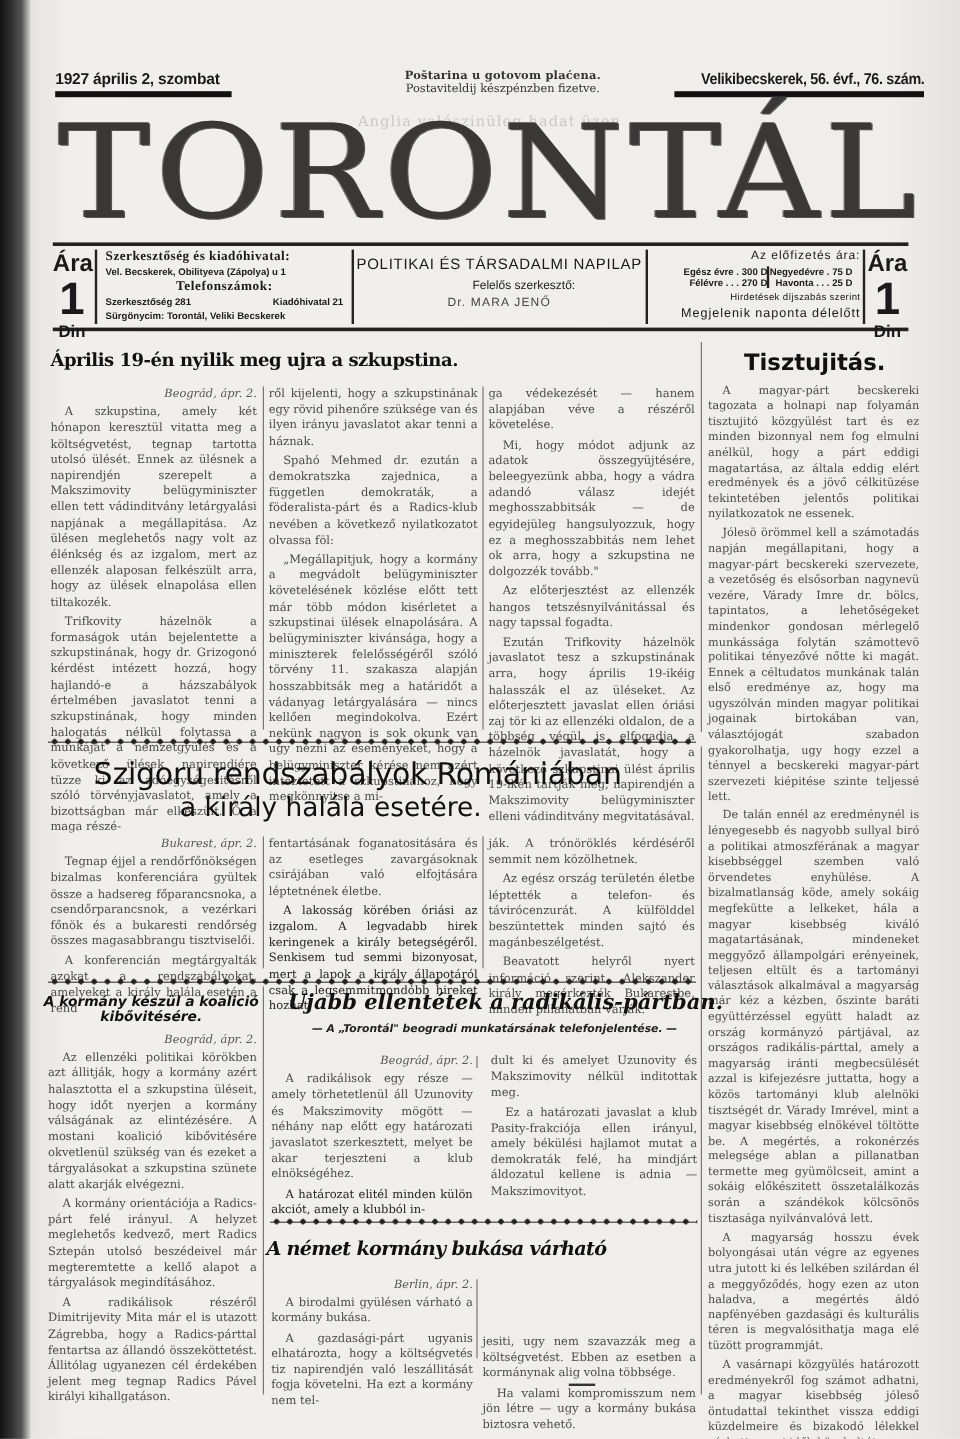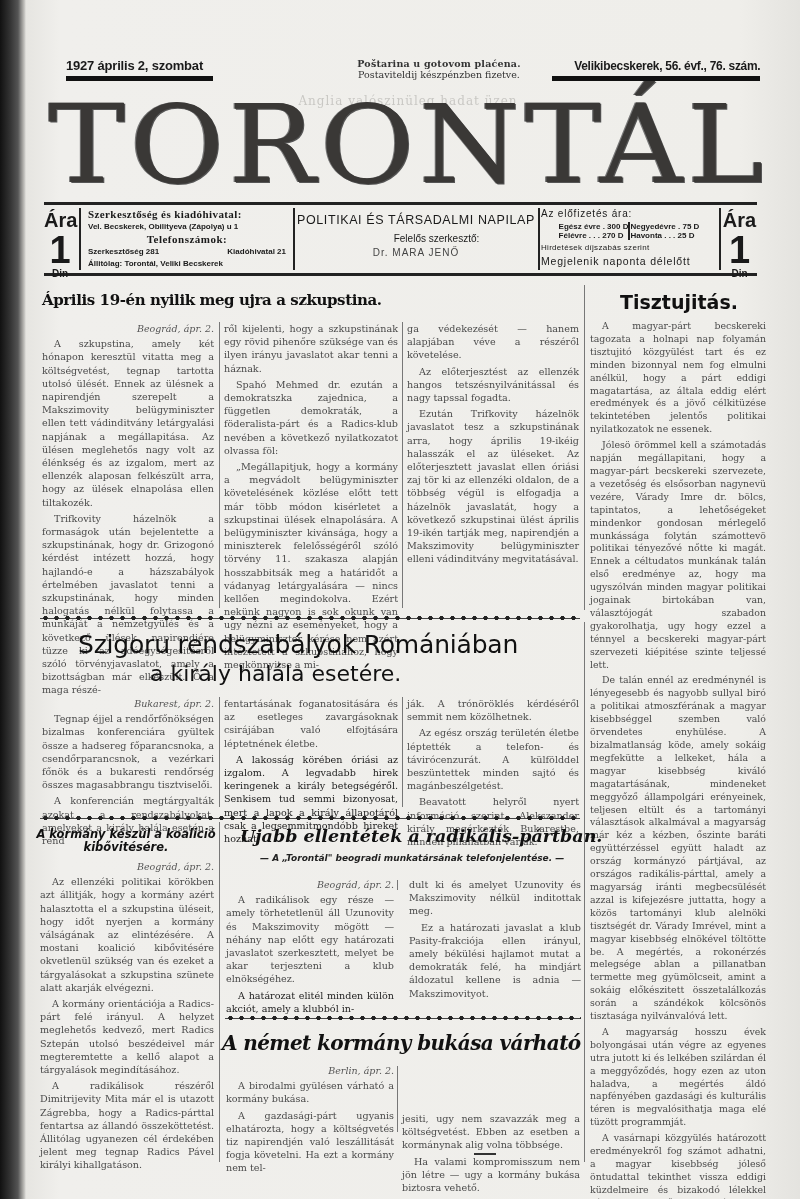--- a/index.html
+++ b/index.html
@@ -11,21 +11,21 @@
     position: relative;
   }
   .page {
     position: absolute; left: 0; top: 0; width: 800px; height: 1199px;
     background: linear-gradient(90deg, #2a2a2a 0px, #3a3a3a 18px, #e6e5e1 26px, #f0efec 60px, #efeeea 740px, #e4e3df 800px);
   }
   .binding { position:absolute; left:0; top:0; width:24px; height:1199px;
     background: linear-gradient(90deg,#111 0,#333 10px,#555 18px,#bdbcb8 24px); }
 
   
-  .topline { position:absolute; top:58px; left:46px; right:40px; height:30px;margin-left:20px; }
+  .topline { position:absolute; top:58px; left:46px; right:30px; height:30px; }
   .date { position:absolute; left:0; top:0; font-family:"Liberation Sans Narrow","Liberation Sans",sans-serif; font-weight:bold; font-size:13px; letter-spacing:-0.2px; }
   .date-rule { position:absolute; left:0; top:18px; width:147px; height:5px; background:#111; }
   .postal { position:absolute; left:268px; top:0; width:210px; text-align:center; font-size:9.5px; line-height:11px; color:#333; }
   .postal .l1 { font-weight:bold; letter-spacing:0.2px; }
   .issue { position:absolute; right:0; top:0; font-family:"Liberation Sans",sans-serif; font-weight:bold; font-size:13px; letter-spacing:-0.3px; transform:scaleX(0.92); transform-origin:right; }
   .issue-rule { position:absolute; right:0; top:18px; width:208px; height:5px; background:#111; }
 
   
   .masthead { position:absolute; top:92px; left:58px; width:700px; height:106px; text-align:center; }
   .masthead .ghost { position:absolute; left:0; right:0; top:2px; font-size:12px; color:#c9c8c4; letter-spacing:1px; }
@@ -37,32 +37,32 @@
     transform: scaleX(1.07); transform-origin:center;
   }
 
   
   .band { position:absolute; top:202px; left:44px; width:713px; height:74px;
     border-top:3px solid #222; border-bottom:3px solid #222; }
   .band .cell { position:absolute; top:0; bottom:0; }
   .price { text-align:center; font-family:"Liberation Sans",sans-serif; font-weight:bold; }
   .price .ara { font-size:20px; margin-top:4px; }
   .price .one { font-size:38px; line-height:36px; }
-  .price .din { font-size:10px; }
+  .price .din { font-size:14px; }
   .vline { position:absolute; top:3px; bottom:3px; width:2px; background:#222; }
   .contact { padding:3px 6px; font-size:9px; line-height:12.5px; font-family:"Liberation Sans",sans-serif; font-weight:bold; }
   .contact .h { font-family:"Liberation Serif",serif; font-size:11px; letter-spacing:0.4px; font-weight:bold; }
   .contact .tel { text-align:center; font-size:11px; font-family:"Liberation Serif",serif; letter-spacing:0.5px; }
   .contact .row { display:flex; justify-content:space-between; font-size:8px; }
   .contact .sm { font-size:8px; }
   .center { text-align:center; }
   .center .sub { font-family:"Liberation Sans",sans-serif; font-size:12.5px; letter-spacing:0.6px; margin-top:8px; }
   .center .ed { font-size:10px; margin-top:6px; font-family:"Liberation Sans",sans-serif;padding-left:41px; }
   .center .edn { font-size:10px; margin-top:3px; letter-spacing:1px; color:#444; font-family:"Liberation Sans",sans-serif; }
-  .subs { text-align:left; font-size:8px; font-family:"Liberation Sans",sans-serif; padding-top:3px; }
+  .subs { text-align:right; font-size:8px; font-family:"Liberation Sans",sans-serif; padding-top:3px;padding-left:22px; }
   .subs .h { font-size:10px; letter-spacing:0.8px; margin-bottom:3px; }
   .subs .grid { display:flex; justify-content:center; gap:0; font-weight:bold; line-height:9px; }
   .subs .grid .sep { width:2px; background:#222; }
   .subs .ad { font-size:8px; margin-top:3px; letter-spacing:0.3px; }
   .subs .pub { font-size:10.5px; margin-top:3px; letter-spacing:0.8px; }
 
   
   .h1 { position:absolute; font-family:"DejaVu Serif","Liberation Serif",serif; font-weight:bold; color:#111; white-space:nowrap; }
   .dateline { font-style:italic; text-align:right; font-size:9.5px; color:#555; margin-bottom:2px; }
 
@@ -111,21 +111,21 @@
     </div>
     <div class="vline" style="left:35px;"></div>
     <div class="cell contact" style="left:38px;width:210px;">
       <div class="h">Szerkesztőség és kiadóhivatal:</div>
       <div class="sm">Vel. Becskerek, Obilityeva (Zápolya) u 1</div>
       <div class="tel">Telefonszámok:</div>
       <div class="row">
         <span>Szerkesztőség 281</span>
         <span>Kiadóhivatal 21</span>
       </div>
-      <div class="sm">Állitólag: Torontál, Veliki Becskerek</div>
+      <div class="sm">Sürgönycim: Torontál, Veliki Becskerek</div>
     </div>
     <div class="vline" style="left:249px;"></div>
     <div class="cell center" style="left:252px;width:240px;">
       <div class="sub">POLITIKAI ÉS TÁRSADALMI NAPILAP</div>
       <div class="ed">Felelős szerkesztő:</div>
       <div class="edn">Dr. MARA JENŐ</div>
     </div>
     <div class="vline" style="left:494px;"></div>
     <div class="cell subs" style="left:497px;width:176px;">
       <div class="h">Az előfizetés ára:</div>
@@ -161,20 +161,21 @@
   </div>
   <div class="divider-v" style="left:219px;top:322px;height:286px;"></div>
   <div class="col strong" style="left:224px;top:322px;width:174px;">
     <p style="text-indent:0">ről kijelenti, hogy a szkupstinának egy rövid pihenőre szüksége van és ilyen irányu javaslatot akar tenni a háznak.</p>
     <p>Spahó Mehmed dr. ezután a demokratszka zajednica, a független demokraták, a föderalista-párt és a Radics-klub nevében a következő nyilatkozatot olvassa föl:</p>
     <p>„Megállapitjuk, hogy a kormány a megvádolt belügyminiszter követelésének közlése előtt tett már több módon kisérletet a szkupstinai ülések elnapolására. A belügyminiszter kivánsága, hogy a miniszterek felelősségéről szóló törvény 11. szakasza alapján hosszabbitsák meg a határidőt a vádanyag letárgyalására — nincs kellően megindokolva. Ezért nekünk nagyon is sok okunk van ugy nézni az eseményeket, hogy a belügyminiszter kérése nem azért intéztetett a szkupstinához, hogy megkönnyitse a mi-</p>
   </div>
   <div class="divider-v" style="left:402px;top:322px;height:286px;"></div>
   <div class="col" style="left:407px;top:322px;width:172px;">
     <p style="text-indent:0">ga védekezését — hanem alapjában véve a részéről követelése.</p>
+    <p>Mi, hogy módot adjunk az adatok összegyüjtésére, beleegyezünk abba, hogy a vádra adandó válasz idejét meghosszabbitsák — de egyidejüleg hangsulyozzuk, hogy ez a meghosszabbitás nem lehet ok arra, hogy a szkupstina ne dolgozzék tovább."</p>
     <p>Az előterjesztést az ellenzék hangos tetszésnyilvánitással és nagy tapssal fogadta.</p>
     <p>Ezután Trifkovity házelnök javaslatot tesz a szkupstinának arra, hogy április 19-ikéig halasszák el az üléseket. Az előterjesztett javaslat ellen óriási zaj tör ki az ellenzéki oldalon, de a többség végül is elfogadja a házelnök javaslatát, hogy a következő szkupstinai ülést április 19-ikén tartják meg, napirendjén a Makszimovity belügyminiszter elleni vádinditvány megvitatásával.</p>
   </div>
 
   <div class="h1" style="left:620px;top:291px;font-size:19px;font-family:'DejaVu Sans',sans-serif;">Tisztujitás.</div>
   <div class="col" style="left:590px;top:320px;width:176px;font-size:9.4px;line-height:12.9px;">
     <p>A magyar-párt becskereki tagozata a holnapi nap folyamán tisztujitó közgyülést tart és ez minden bizonnyal nem fog elmulni anélkül, hogy a párt eddigi magatartása, az általa eddig elért eredmények és a jövő célkitüzése tekintetében jelentős politikai nyilatkozatok ne essenek.</p>
     <p>Jólesö örömmel kell a számotadás napján megállapitani, hogy a magyar-párt becskereki szervezete, a vezetőség és elsősorban nagynevü vezére, Várady Imre dr. bölcs, tapintatos, a lehetőségeket mindenkor gondosan mérlegelő munkássága folytán számottevö politikai tényezővé nőtte ki magát. Ennek a céltudatos munkának talán első eredménye az, hogy ma ugyszólván minden magyar politikai jogainak birtokában van, választójogát szabadon gyakorolhatja, ugy hogy ezzel a ténnyel a becskereki magyar-párt szervezeti kiépitése szinte teljessé lett.</p>
     <p>De talán ennél az eredménynél is lényegesebb és nagyobb sullyal biró a politikai atmoszférának a magyar kisebbséggel szemben való örvendetes enyhülése. A bizalmatlanság köde, amely sokáig megfekütte a lelkeket, hála a magyar kisebbség kiváló magatartásának, mindeneket meggyőző állampolgári erényeinek, teljesen eltült és a tartományi választások alkalmával a magyarság már kéz a kézben, őszinte baráti együttérzéssel együtt haladt az ország kormányzó pártjával, az országos radikális-párttal, amely a magyarság iránti megbecsülését azzal is kifejezésre juttatta, hogy a közös tartományi klub alelnöki tisztségét dr. Várady Imrével, mint a magyar kisebbség elnökével töltötte be. A megértés, a rokonérzés melegsége ablan a pillanatban termette meg gyümölcseit, amint a sokáig előkészitett összetalálkozás során a szándékok kölcsönös tisztasága nyilvánvalóvá lett.</p>
     <p>A magyarság hosszu évek bolyongásai után végre az egyenes utra jutott ki és lelkében szilárdan él a meggyőződés, hogy ezen az uton haladva, a megértés áldó napfényében gazdasági és kulturális téren is megvalósithatja maga elé tüzött programmját.</p>
@@ -223,21 +224,21 @@
     <p class="strong">A határozat elitél minden külön akciót, amely a klubból in-</p>
   </div>
   <div class="divider-v" style="left:397px;top:880px;height:10px;"></div>
   <div class="col" style="left:409px;top:878px;width:172px;">
     <p style="text-indent:0">dult ki és amelyet Uzunovity és Makszimovity nélkül inditottak meg.</p>
     <p>Ez a határozati javaslat a klub Pasity-frakciója ellen irányul, amely békülési hajlamot mutat a demokraták felé, ha mindjárt áldozatul kellene is adnia — Makszimovityot.</p>
   </div>
 
   <div class="dotrule" style="left:225px;top:1014px;width:356px;"></div>
 
-  <div class="subhead" style="left:222px;top:1031px;font-size:20px;letter-spacing:-0.6px;">A német kormány bukása várható</div>
+  <div class="subhead" style="left:222px;top:1031px;font-size:16px;letter-spacing:-0.6px;">A német kormány bukása várható</div>
   <div class="col strong" style="left:226px;top:1064px;width:168px;">
     <div class="dateline">Berlin, ápr. 2.</div>
     <p>A birodalmi gyülésen várható a kormány bukása.</p>
     <p>A gazdasági-párt ugyanis elhatározta, hogy a költségvetés tiz napirendjén való leszállitását fogja követelni. Ha ezt a kormány nem tel-</p>
   </div>
   <div class="divider-v" style="left:397px;top:1066px;height:66px;"></div>
   <div class="col strong" style="left:402px;top:1112px;width:178px;">
     <p style="text-indent:0">jesiti, ugy nem szavazzák meg a költségvetést. Ebben az esetben a kormánynak alig volna többsége.</p>
     <p>Ha valami kompromisszum nem jön létre — ugy a kormány bukása biztosra vehető.</p>
   </div>

